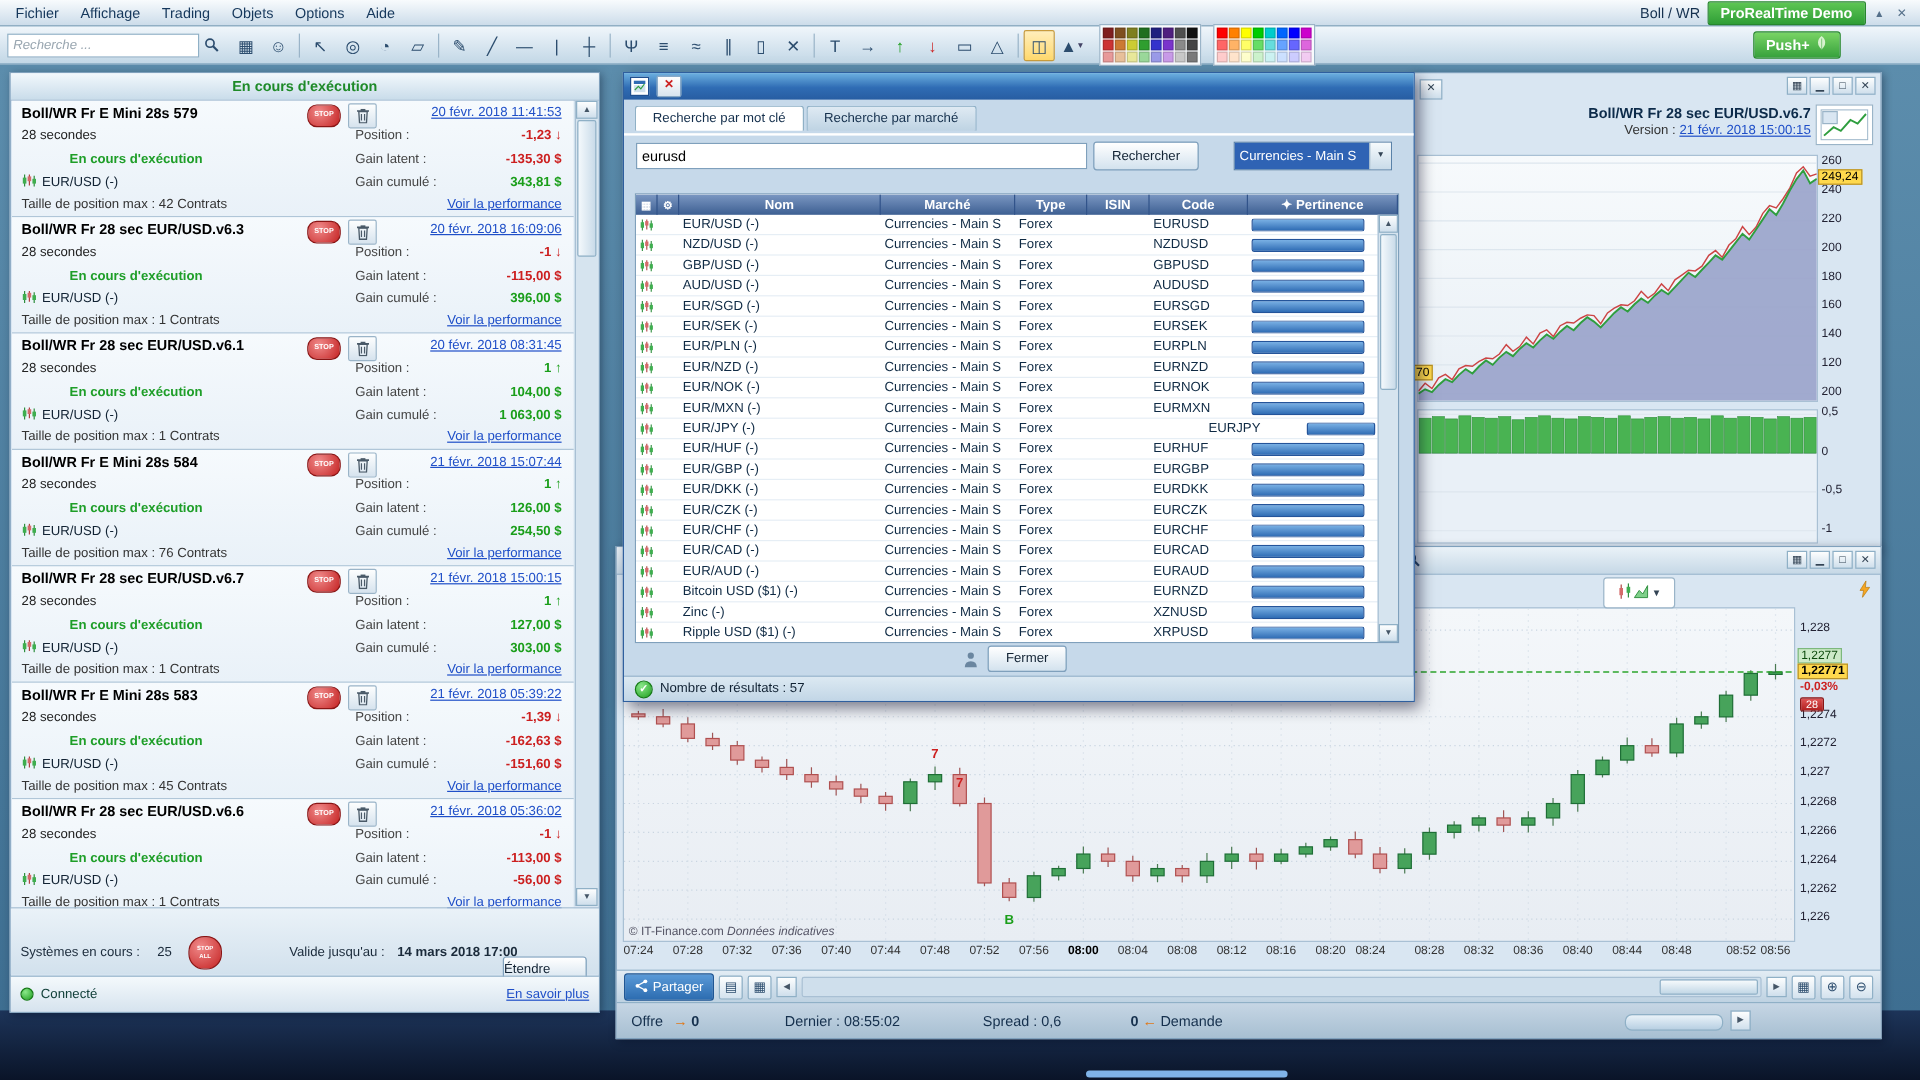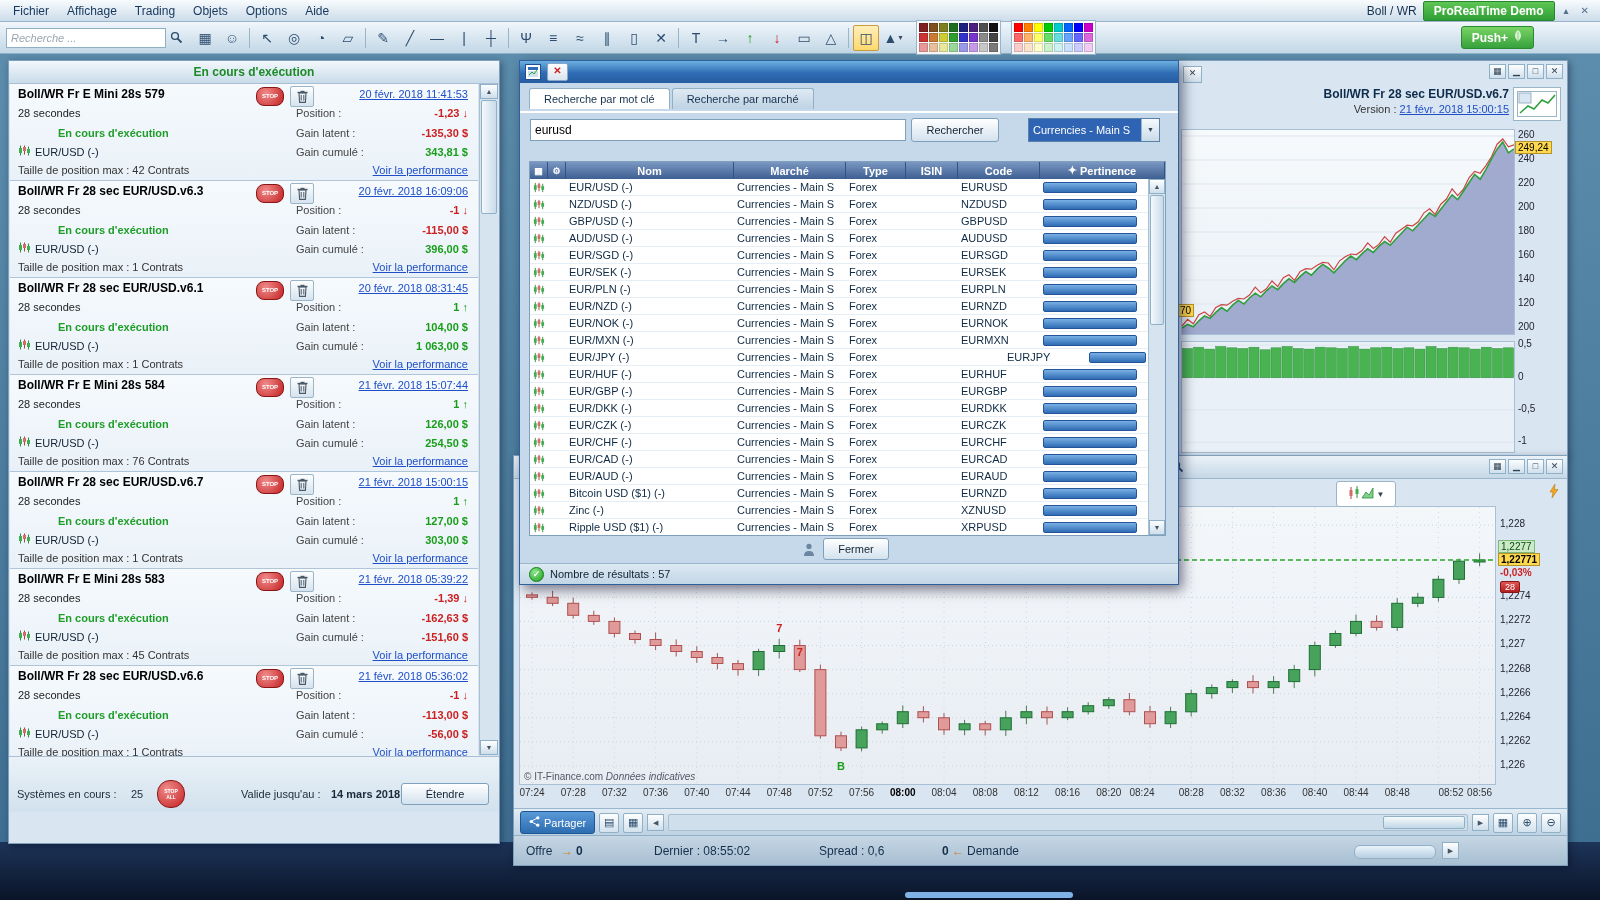--- a/index.html
+++ b/index.html
@@ -50,21 +50,21 @@
 .rval{font-weight:bold;}
 .pos{color:#1a9e1a;}.neg{color:#cc1f1f;}
 .perf{right:10px;top:80px;}
 .lp-sb{position:absolute;top:23px;right:1px;width:18px;height:671px;background:#d6e4ef;border-left:1px solid #a9c0d4;}
 .sb-btn{width:100%;height:15px;background:linear-gradient(#fdfefe,#cfdfec);border:1px solid #8fb0c6;box-sizing:border-box;font-size:7px;text-align:center;line-height:13px;color:#456;}
 .lp-sb .sb-thumb{position:absolute;top:16px;left:1px;right:1px;height:112px;background:linear-gradient(90deg,#f4f9fc,#c9dbe9);border:1px solid #8fb0c6;border-radius:2px;}
 .lp-sb .down{position:absolute;bottom:0;}
 .lp-footer{position:absolute;left:0;right:0;top:695px;height:55px;background:linear-gradient(#eaf2f8,#d2e1ed);border-top:1px solid #a9c0d4;}
 .lp-footer > span{position:absolute;top:31px;}
 .stopall-btn{position:absolute;left:148px;top:23px;width:26px;height:26px;border-radius:13px;background:radial-gradient(circle at 35% 30%,#f08a8a,#c42222);border:1px solid #8a1515;color:#fff;font-size:5px;font-weight:bold;display:flex;flex-direction:column;align-items:center;justify-content:center;line-height:6px;}
-.extend-btn{position:absolute;right:10px;top:26px;width:88px;height:22px;line-height:20px;text-align:center;box-sizing:border-box;}
+.extend-btn{position:absolute;right:10px;top:40px;width:70px;height:22px;line-height:20px;text-align:left;box-sizing:border-box;}
 .lp-status{position:absolute;left:0;right:0;bottom:0;height:30px;background:linear-gradient(#f4f9fc,#d6e3ee);border-top:1px solid #9ab6cc;display:flex;align-items:center;padding:0 8px;gap:6px;box-sizing:border-box;color:#12403a;}
 .dot{width:9px;height:9px;border-radius:50%;background:radial-gradient(circle at 35% 30%,#8ae88a,#1f9e1f);border:1px solid #157a15;}
 .lp-status .right{margin-left:auto;}
 
 .equity-panel{left:1176px;top:60px;width:390px;height:395px;}
 .win-controls{position:absolute;top:3px;right:4px;display:flex;gap:2px;z-index:3;}
 .wc{width:17px;height:15px;background:linear-gradient(#fdfefe,#cfdfec);border:1px solid #8fb0c6;font-size:9px;line-height:13px;text-align:center;color:#345;box-sizing:border-box;}
 .wc-x-bg{position:absolute;left:6px;top:5px;width:17px;height:15px;background:linear-gradient(#fdfefe,#cfdfec);border:1px solid #8fb0c6;font-size:9px;line-height:13px;text-align:center;color:#345;}
 .eq-title{position:absolute;top:26px;right:58px;text-align:right;}
 .eq-title .t1{font-weight:bold;font-size:12px;color:#0d2b4a;}
@@ -566,20 +566,25 @@
     <div class="lp-footer">
       <span style="left:8px">Systèmes en cours :</span>
       <span style="left:122px">25</span>
       <div class="stopall-btn">
           <span>STOP</span>
           <span>ALL</span>
         </div>
       <span style="left:232px">Valide jusqu'au :</span>
       <span class="bold" style="left:322px">14 mars 2018 17:00</span>
       <div class="btn3d extend-btn">Étendre</div>
+    </div>
+    <div class="lp-status">
+      <span class="dot"></span>
+      <span>Connecté</span>
+      <a class="lnk right">En savoir plus</a>
     </div>
   </div>
 
   <div class="window equity-panel">
     <div class="wc-x-bg">✕</div>
     <div class="win-controls">
       <span class="wc">▦</span>
       <span class="wc">▁</span>
       <span class="wc">□</span>
       <span class="wc">✕</span>

